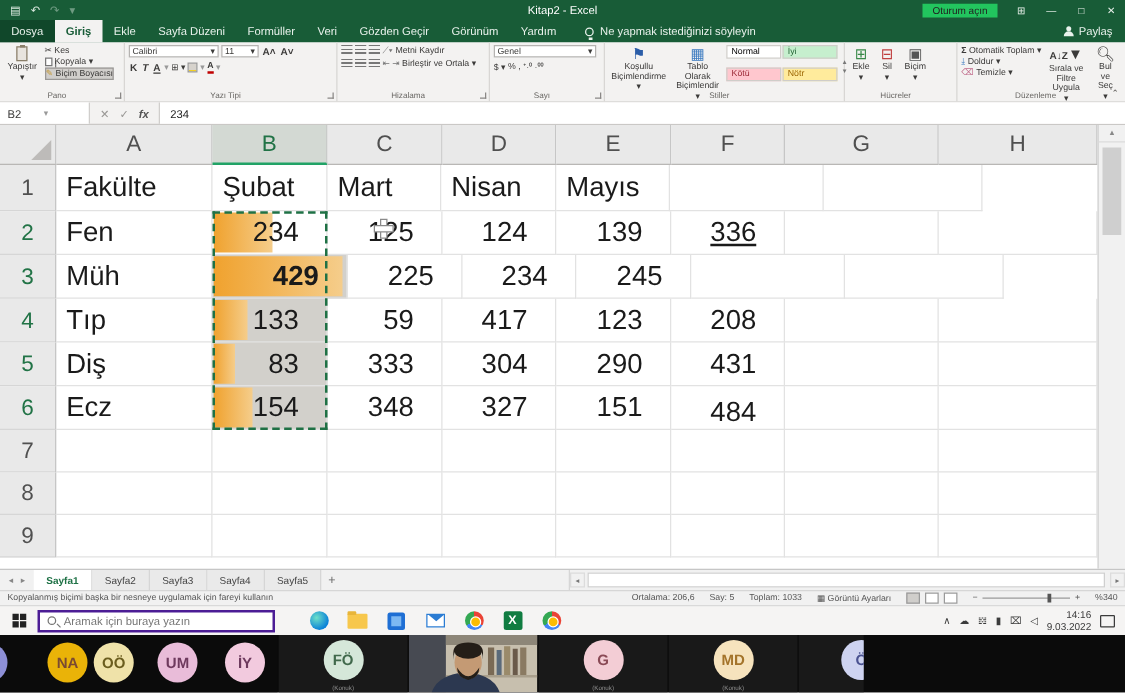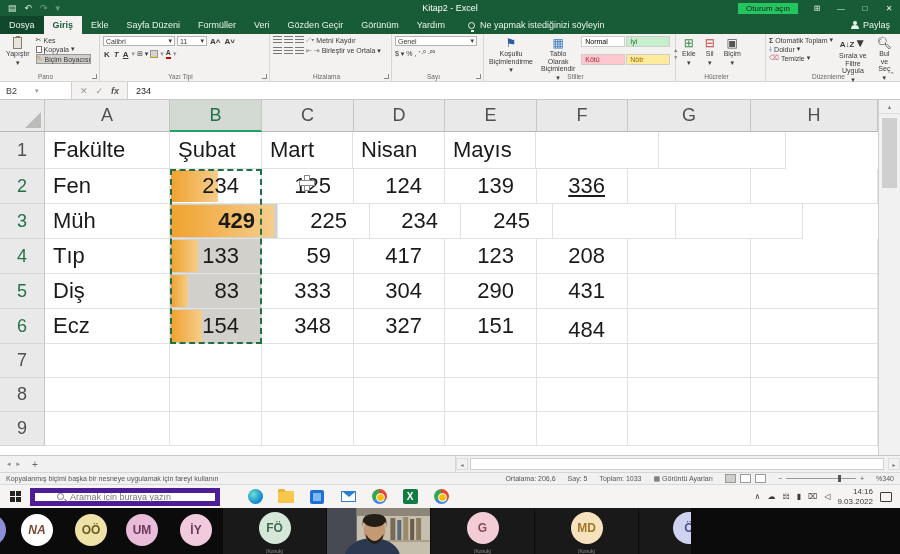--- a/index.html
+++ b/index.html
@@ -112,21 +112,21 @@
   .zoomslider { display:flex; align-items:center; gap:4px; color:#555; }
   .ztrack { position:relative; width:70px; height:1px; background:#9a9a9a; }
   .zthumb { position:absolute; left:52px; top:-3px; width:3px; height:7px; background:#555; }
 
   
   .taskbar { position:absolute; left:0; top:484px; width:900px; height:24px; background:#f5f4f3; border-top:1px solid #d9d9d9;
     display:flex; align-items:center; font-size:9px; color:#444; }
   .startbtn { width:30px; height:24px; display:flex; align-items:center; justify-content:center; }
   .winlogo { width:11px; height:11px; display:grid; grid-template-columns:5px 5px; grid-template-rows:5px 5px; gap:1px; }
   .winlogo i { background:#222; }
-  .searchbox { width:190px; height:18px; background:#fff; border:5px solid #4c1d95; display:flex; align-items:center; gap:6px; padding:0 22px; color:#767676; }
+  .searchbox { width:190px; height:18px; background:#fff; border:2px solid #4c1d95; display:flex; align-items:center; gap:6px; padding:0 6px; color:#767676; }
   .mag { width:7px; height:7px; border:1px solid #767676; border-radius:50%; position:relative; }
   .mag:after { content:""; position:absolute; left:6px; top:6px; width:4px; height:1px; background:#767676; transform:rotate(45deg); }
   .tbicons { display:flex; align-items:center; gap:9px; margin-left:24px; }
   .tbic { width:22px; height:22px; display:flex; align-items:center; justify-content:center; position:relative; }
   .tbic.open:after { content:""; position:absolute; bottom:-2px; left:3px; right:3px; height:2px; background:#0078d4; }
   .ic-edge { width:15px; height:15px; border-radius:50%; background:radial-gradient(circle at 35% 35%, #6ee0c8, #0b83d8 70%); }
   .ic-folder { width:16px; height:12px; background:#f7c74c; border-radius:1px; position:relative; }
   .ic-folder:before { content:""; position:absolute; left:0; top:-2px; width:7px; height:3px; background:#e8b53a; border-radius:1px 1px 0 0; }
   .ic-blueapp { width:14px; height:14px; background:#1f6fd4; border-radius:2px; position:relative; }
   .ic-blueapp:after { content:""; position:absolute; left:3px; top:3px; width:8px; height:8px; background:#7db8f2; }
@@ -642,20 +642,27 @@
         <div class="vs-up">▲</div>
         <div class="vs-thumb"></div>
       </div>
     </div>
 
   <div class="tabsrow">
     <div class="tabnav">
       <span>◂</span>
       <span>▸</span>
     </div>
+    <div style="display:flex" id="sheettabs">
+        <div class="sheettab active">Sayfa1</div>
+        <div class="sheettab">Sayfa2</div>
+        <div class="sheettab">Sayfa3</div>
+        <div class="sheettab">Sayfa4</div>
+        <div class="sheettab">Sayfa5</div>
+      </div>
     <div class="addsheet">+</div>
     <div class="hscroll">
       <div class="hs-arrow" style="left:0">◂</div>
       <div class="hs-thumb"></div>
       <div class="hs-arrow" style="right:0">▸</div>
     </div>
   </div>
 
   <div class="statusbar">
     <span>Kopyalanmış biçimi başka bir nesneye uygulamak için fareyi kullanın</span>
@@ -727,21 +734,21 @@
         <div>14:16</div>
         <div>9.03.2022</div>
       </div>
       <span class="notif"></span>
     </div>
   </div>
 
   <div class="callstrip">
     <div class="cs-left">
       <div class="partial-left"></div>
-    <div class="avatar" style="background: #ffffff; color: rgb(122, 74, 50); left: 21px; font-style: italic;">NA</div>
+    <div class="avatar" style="background: #eab308; color: rgb(122, 74, 50); left: 38px;">NA</div>
         <div class="avatar" style="background: rgb(239, 226, 169); color: rgb(107, 93, 30); left: 75px;">OÖ</div>
         <div class="avatar" style="background: rgb(233, 188, 217); color: rgb(110, 58, 94); left: 126px;">UM</div>
         <div class="avatar" style="background: rgb(242, 202, 222); color: rgb(110, 58, 94); left: 180px;">İY</div>
       </div>
     <div id="cstiles" style="display:flex">
         <div class="cs-tile">
           <div class="avatar" style="background: rgb(213, 231, 217); color: rgb(65, 105, 76);">FÖ</div>
           <div class="cs-name">(Konuk)</div>
         </div>
         <div class="cs-video">

